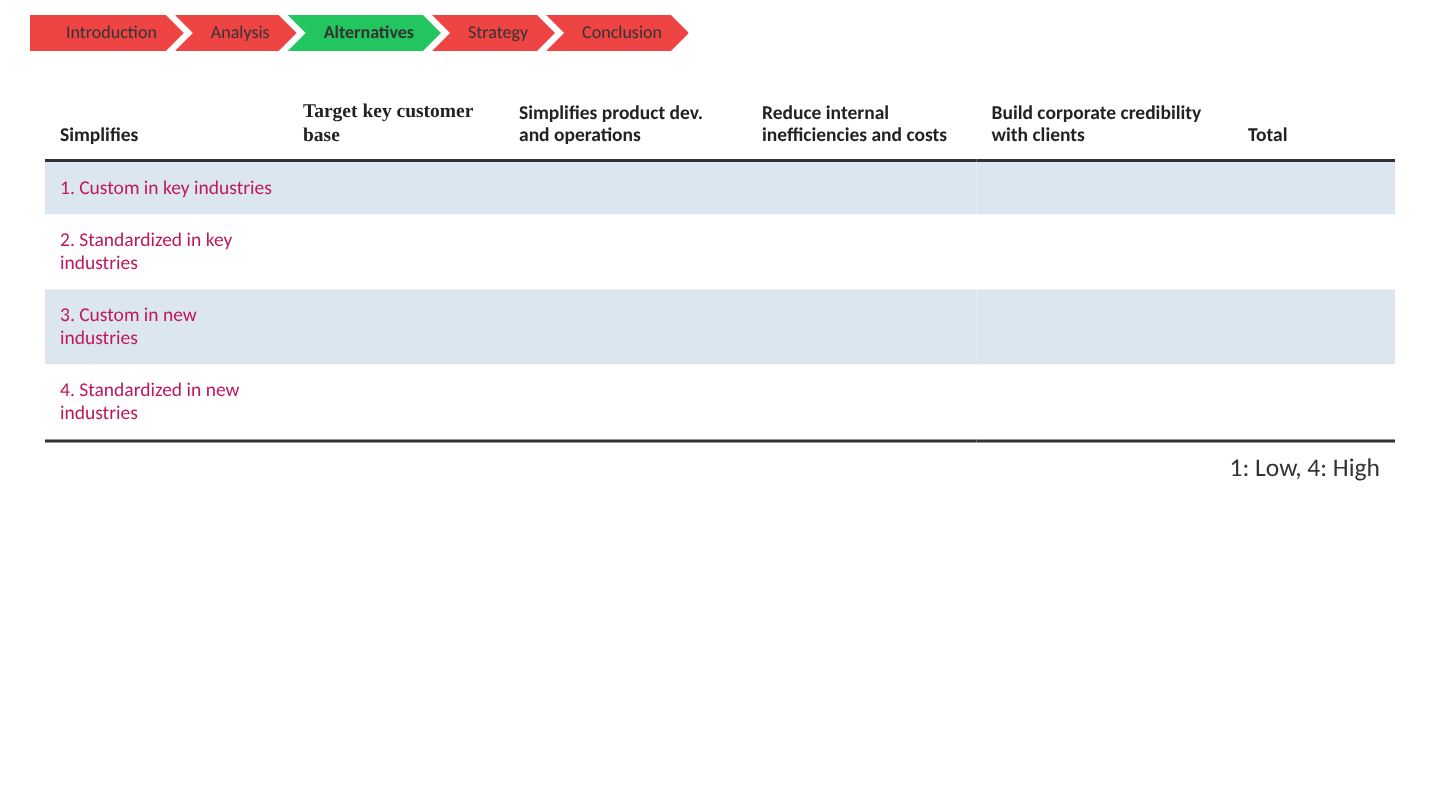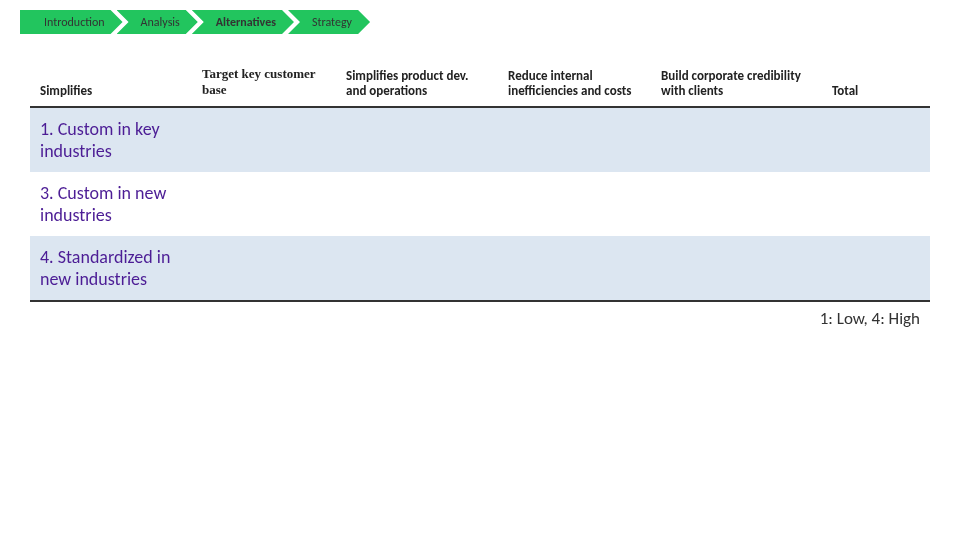--- a/index.html
+++ b/index.html
@@ -18,21 +18,21 @@
       padding: 10px 20px 0 20px;
       gap: 0;
     }
 
     .nav-item {
       display: flex;
       align-items: center;
       padding: 5px 18px 5px 24px;
       font-size: 12px;
       color: #333;
-      background: #22c55e;
+      background: #ef4444;
       position: relative;
       clip-path: polygon(0 0, calc(100% - 12px) 0, 100% 50%, calc(100% - 12px) 100%, 0 100%, 12px 50%);
       margin-left: -6px;
       min-width: 80px;
       justify-content: center;
     }
     .nav-item:first-child {
       clip-path: polygon(0 0, calc(100% - 12px) 0, 100% 50%, calc(100% - 12px) 100%, 0 100%);
       margin-left: 0;
     }
@@ -76,22 +76,22 @@
     tbody tr:nth-child(odd) {
       background: #dce6f1;
     }
     tbody tr:nth-child(even) {
       background: #fff;
     }
 
     tbody td {
       padding: 10px 10px;
       vertical-align: top;
-      color: #4c1d95;
-      font-size: 18px;
+      color: #be185d;
+      font-size: 13px;
       margin-left: 21px;
     }
 
     tfoot tr {
       border-top: 2px solid #333;
     }
 
     .rating-note {
       text-align: right;
       padding: 6px 10px;
@@ -107,39 +107,48 @@
     .col-total { width: 12%; }
   </style>
 </head>
 <body>
 
 <div class="nav-bar">
 <div class="nav-item">Introduction</div>
     <div class="nav-item">Analysis</div>
     <div class="nav-item active">Alternatives</div>
     <div class="nav-item">Strategy</div>
+    <div class="nav-item">Conclusion</div>
   </div>
 
 <h1 class="page-title"></h1>
 
 <div class="matrix-container">
   <table>
     <thead>
       <tr>
         <th class="col-alternative">Simplifies</th>
         <th class="col-target">Target key customer base</th>
         <th class="col-simplifies">Simplifies product dev. and operations</th>
         <th class="col-reduce">Reduce internal inefficiencies and costs</th>
         <th class="col-build">Build corporate credibility with clients</th>
         <th class="col-total">Total</th>
       </tr>
     </thead>
     <tbody id="table-body">
     <tr>
           <td>1. Custom in key industries</td>
+          <td></td>
+          <td></td>
+          <td></td>
+          <td></td>
+          <td></td>
+        </tr>
+        <tr>
+          <td>2. Standardized in key industries</td>
           <td></td>
           <td></td>
           <td></td>
           <td></td>
           <td></td>
         </tr>
         <tr>
           <td>3. Custom in new industries</td>
           <td></td>
           <td></td>

